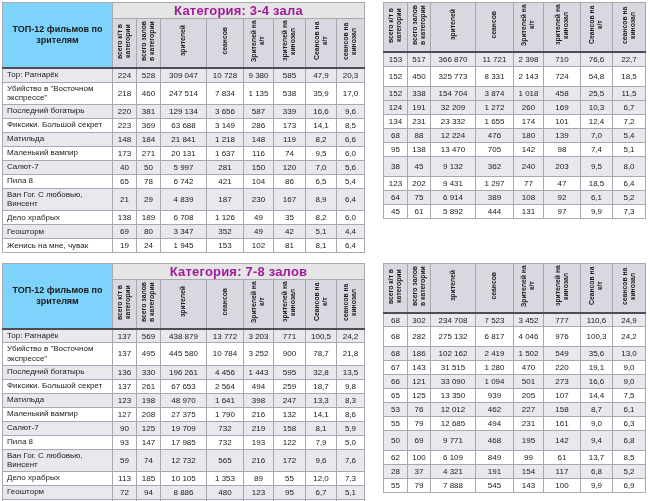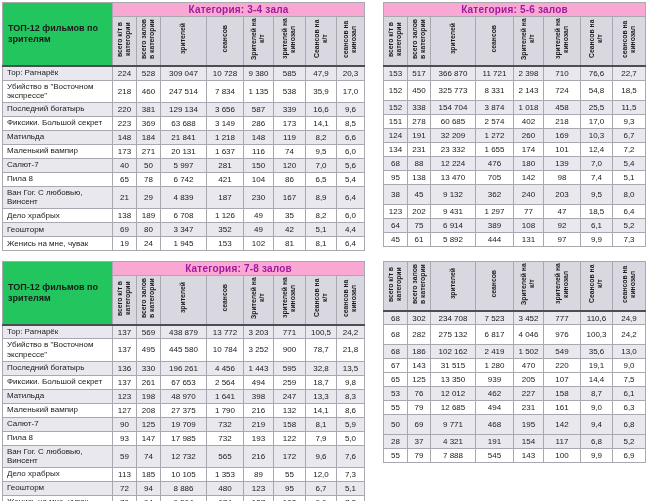--- a/index.html
+++ b/index.html
@@ -7,25 +7,25 @@
   body {
     width:650px; height:501px; background:#ffffff;
     font-family:"Liberation Sans","DejaVu Sans",sans-serif; color:#1a1a1a;
     overflow:hidden;
   }
   .sheet { padding:2px 0 0 2px; }
   .half { display:flex; gap:18px; margin-bottom:10px; align-items:flex-start; }
   table { border-collapse:collapse; table-layout:fixed; background:#fff; border:1px solid #7c7c84; }
   th, td { border:1px solid #a8a8b0; }
   th.cat-title {
-    background:#f9a8d4; color:#a21a9b; font-size:10px; font-weight:bold;
+    background:#e5e5e5; color:#a21a9b; font-size:13px; font-weight:bold;
     height:14px; padding:0 2px; text-align:center; letter-spacing:.2px;
   }
   th.corner {
-    background:#22c55e; text-align:left; font-size:9px; font-weight:bold;
+    background:#7dd3fc; text-align:center; font-size:9px; font-weight:bold;
     padding:2px 5px; vertical-align:middle; line-height:1.25;
     border-bottom:2px solid #4d4d55;
   }
   tr.hdr-row th.rot {
     background:#d9d8e0; height:47px; vertical-align:middle; text-align:center;
     padding:1px 0; border-bottom:2px solid #4d4d55;
   }
   .rot-inner {
     display:inline-block; writing-mode:vertical-rl; transform:rotate(180deg);
     font-size:6.8px; font-weight:bold; line-height:1.25; max-height:44px;
@@ -210,23 +210,20 @@
           <col style="width: 24px;">
           <col style="width: 23px;">
           <col style="width: 45px;">
           <col style="width: 38px;">
           <col style="width: 30px;">
           <col style="width: 37px;">
           <col style="width: 32px;">
           <col style="width: 33px;">
         </colgroup>
         <thead>
-          <tr class="cat-row">
-            <th class="cat-title" colspan="8">Категория: 5-6 залов</th>
-          </tr>
           <tr class="hdr-row">
             <th class="rot"><span class="rot-inner">всего к/т в категории</span></th>
             <th class="rot"><span class="rot-inner">всего залов в категории</span></th>
             <th class="rot"><span class="rot-inner">зрителей</span></th>
             <th class="rot"><span class="rot-inner">сеансов</span></th>
             <th class="rot"><span class="rot-inner">Зрителей на к/т</span></th>
             <th class="rot"><span class="rot-inner">зрителей на кинозал</span></th>
             <th class="rot"><span class="rot-inner">Сеансов на к/т</span></th>
             <th class="rot"><span class="rot-inner">сеансов на кинозал</span></th>
           </tr>
@@ -254,30 +251,20 @@
           </tr>
           <tr class="stripe short">
             <td class="num">152</td>
             <td class="num">338</td>
             <td class="num">154 704</td>
             <td class="num">3 874</td>
             <td class="num">1 018</td>
             <td class="num">458</td>
             <td class="num">25,5</td>
             <td class="num">11,5</td>
-          </tr>
-          <tr class="short">
-            <td class="num">151</td>
-            <td class="num">278</td>
-            <td class="num">60 685</td>
-            <td class="num">2 574</td>
-            <td class="num">402</td>
-            <td class="num">218</td>
-            <td class="num">17,0</td>
-            <td class="num">9,3</td>
           </tr>
           <tr class="stripe short">
             <td class="num">124</td>
             <td class="num">191</td>
             <td class="num">32 209</td>
             <td class="num">1 272</td>
             <td class="num">260</td>
             <td class="num">169</td>
             <td class="num">10,3</td>
             <td class="num">6,7</td>
@@ -576,20 +563,30 @@
           <tr class="short">
             <td class="num">67</td>
             <td class="num">143</td>
             <td class="num">31 515</td>
             <td class="num">1 280</td>
             <td class="num">470</td>
             <td class="num">220</td>
             <td class="num">19,1</td>
             <td class="num">9,0</td>
           </tr>
+          <tr class="stripe short">
+            <td class="num">66</td>
+            <td class="num">121</td>
+            <td class="num">33 090</td>
+            <td class="num">1 094</td>
+            <td class="num">501</td>
+            <td class="num">273</td>
+            <td class="num">16,6</td>
+            <td class="num">9,0</td>
+          </tr>
           <tr class="short">
             <td class="num">65</td>
             <td class="num">125</td>
             <td class="num">13 350</td>
             <td class="num">939</td>
             <td class="num">205</td>
             <td class="num">107</td>
             <td class="num">14,4</td>
             <td class="num">7,5</td>
           </tr>
@@ -616,20 +613,30 @@
           <tr class="stripe tall">
             <td class="num">50</td>
             <td class="num">69</td>
             <td class="num">9 771</td>
             <td class="num">468</td>
             <td class="num">195</td>
             <td class="num">142</td>
             <td class="num">9,4</td>
             <td class="num">6,8</td>
           </tr>
+          <tr class="short">
+            <td class="num">62</td>
+            <td class="num">100</td>
+            <td class="num">6 109</td>
+            <td class="num">849</td>
+            <td class="num">99</td>
+            <td class="num">61</td>
+            <td class="num">13,7</td>
+            <td class="num">8,5</td>
+          </tr>
           <tr class="stripe short">
             <td class="num">28</td>
             <td class="num">37</td>
             <td class="num">4 321</td>
             <td class="num">191</td>
             <td class="num">154</td>
             <td class="num">117</td>
             <td class="num">6,8</td>
             <td class="num">5,2</td>
           </tr>

